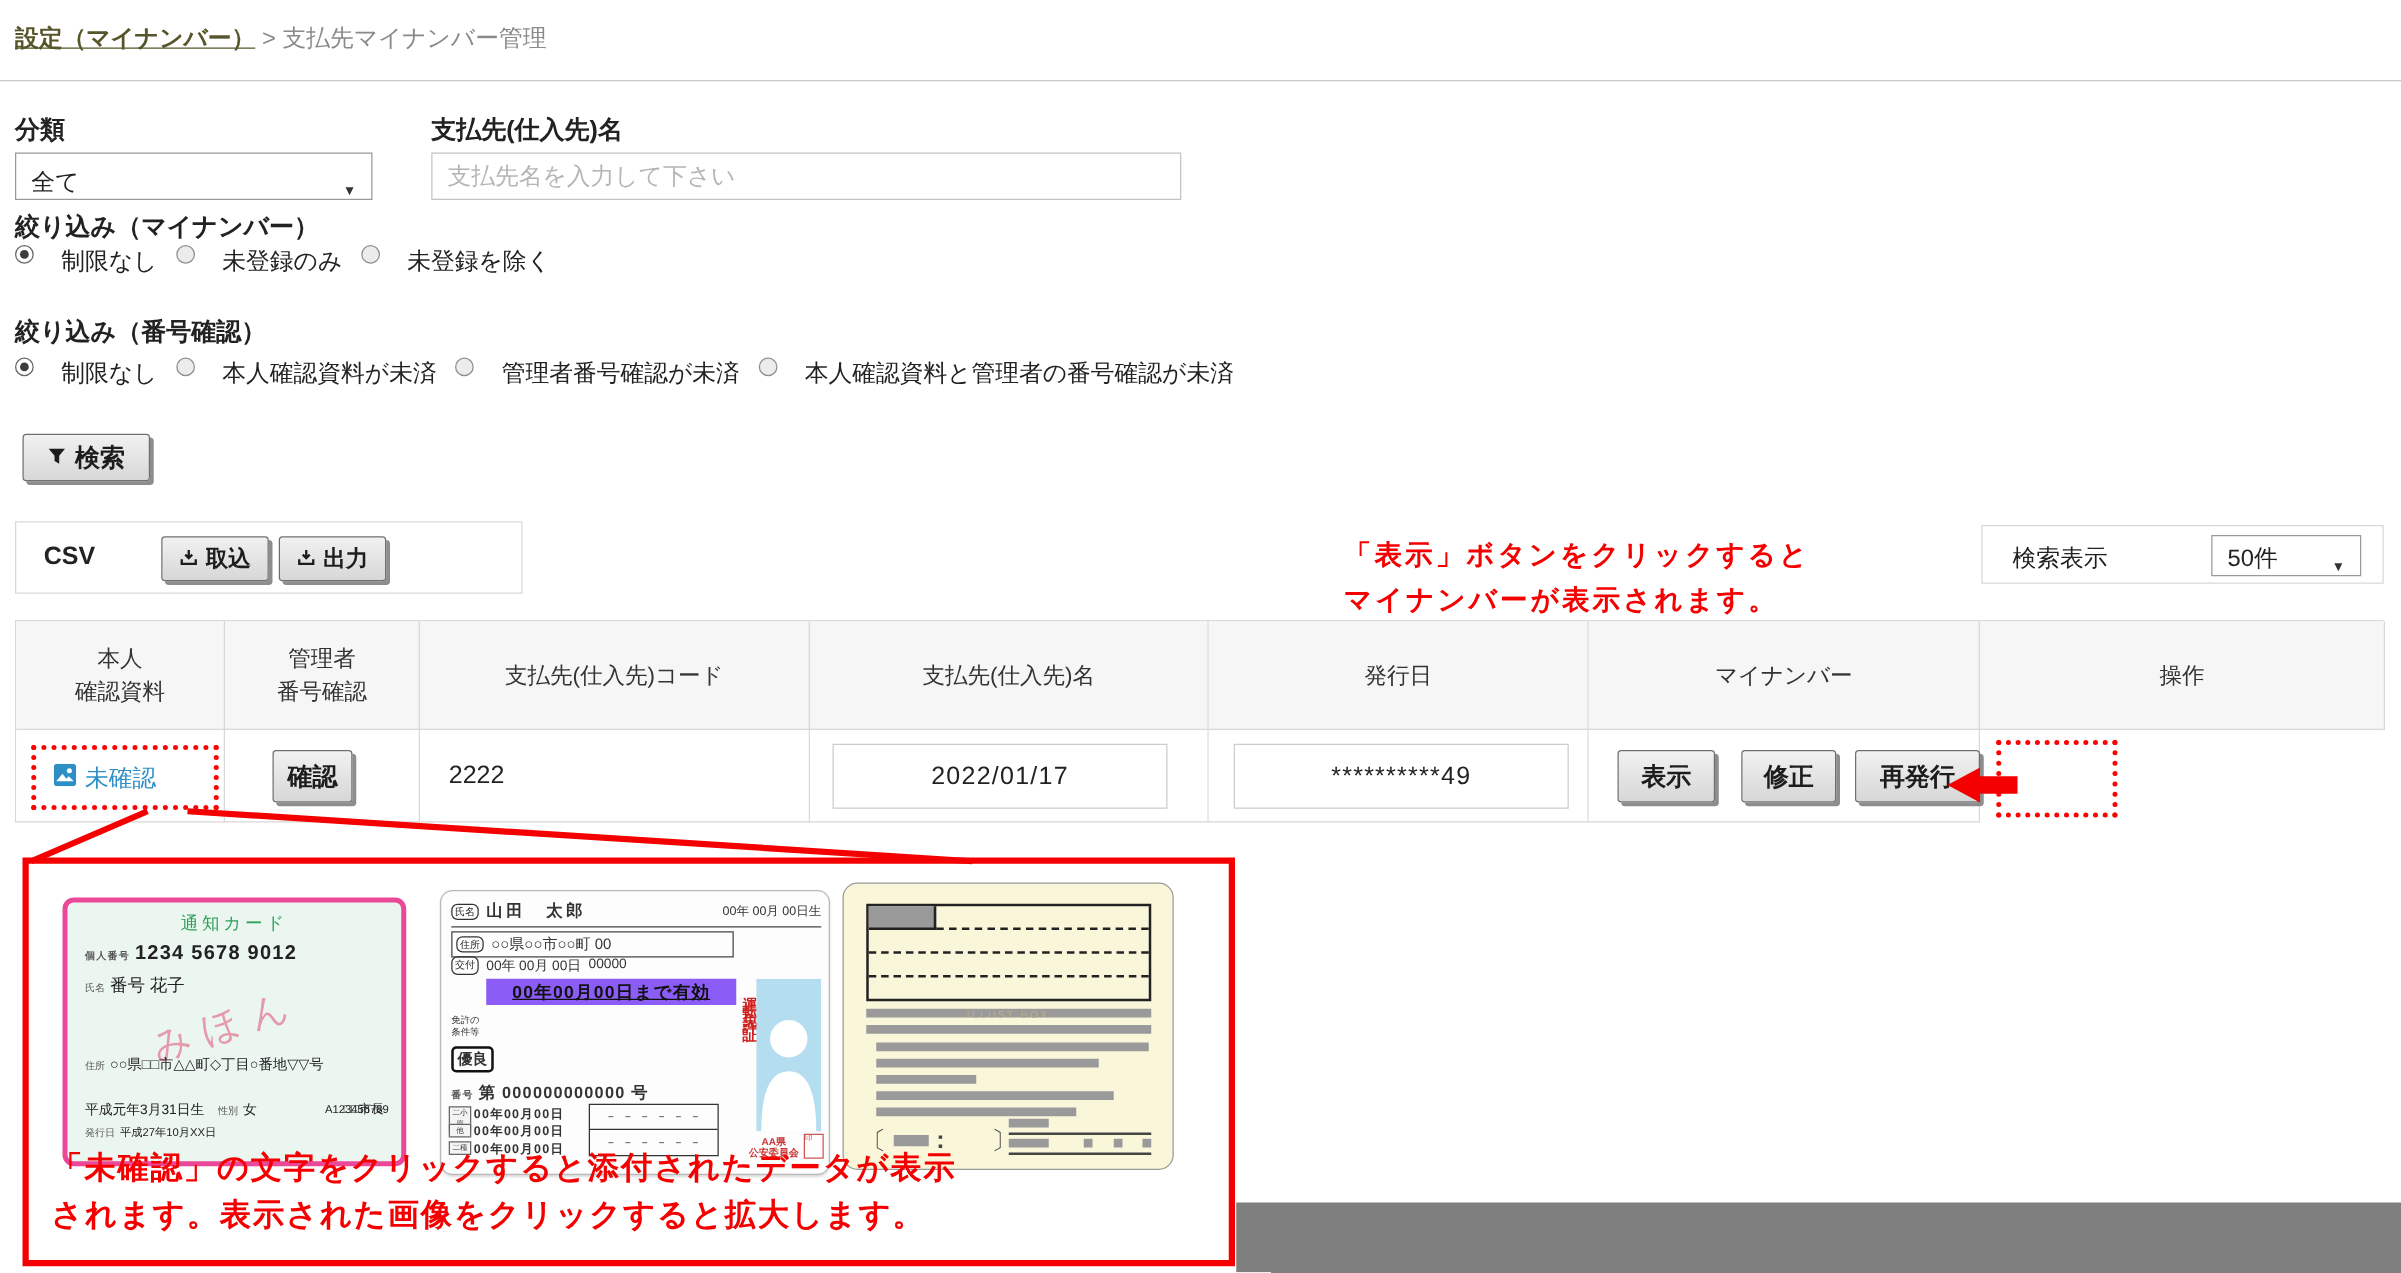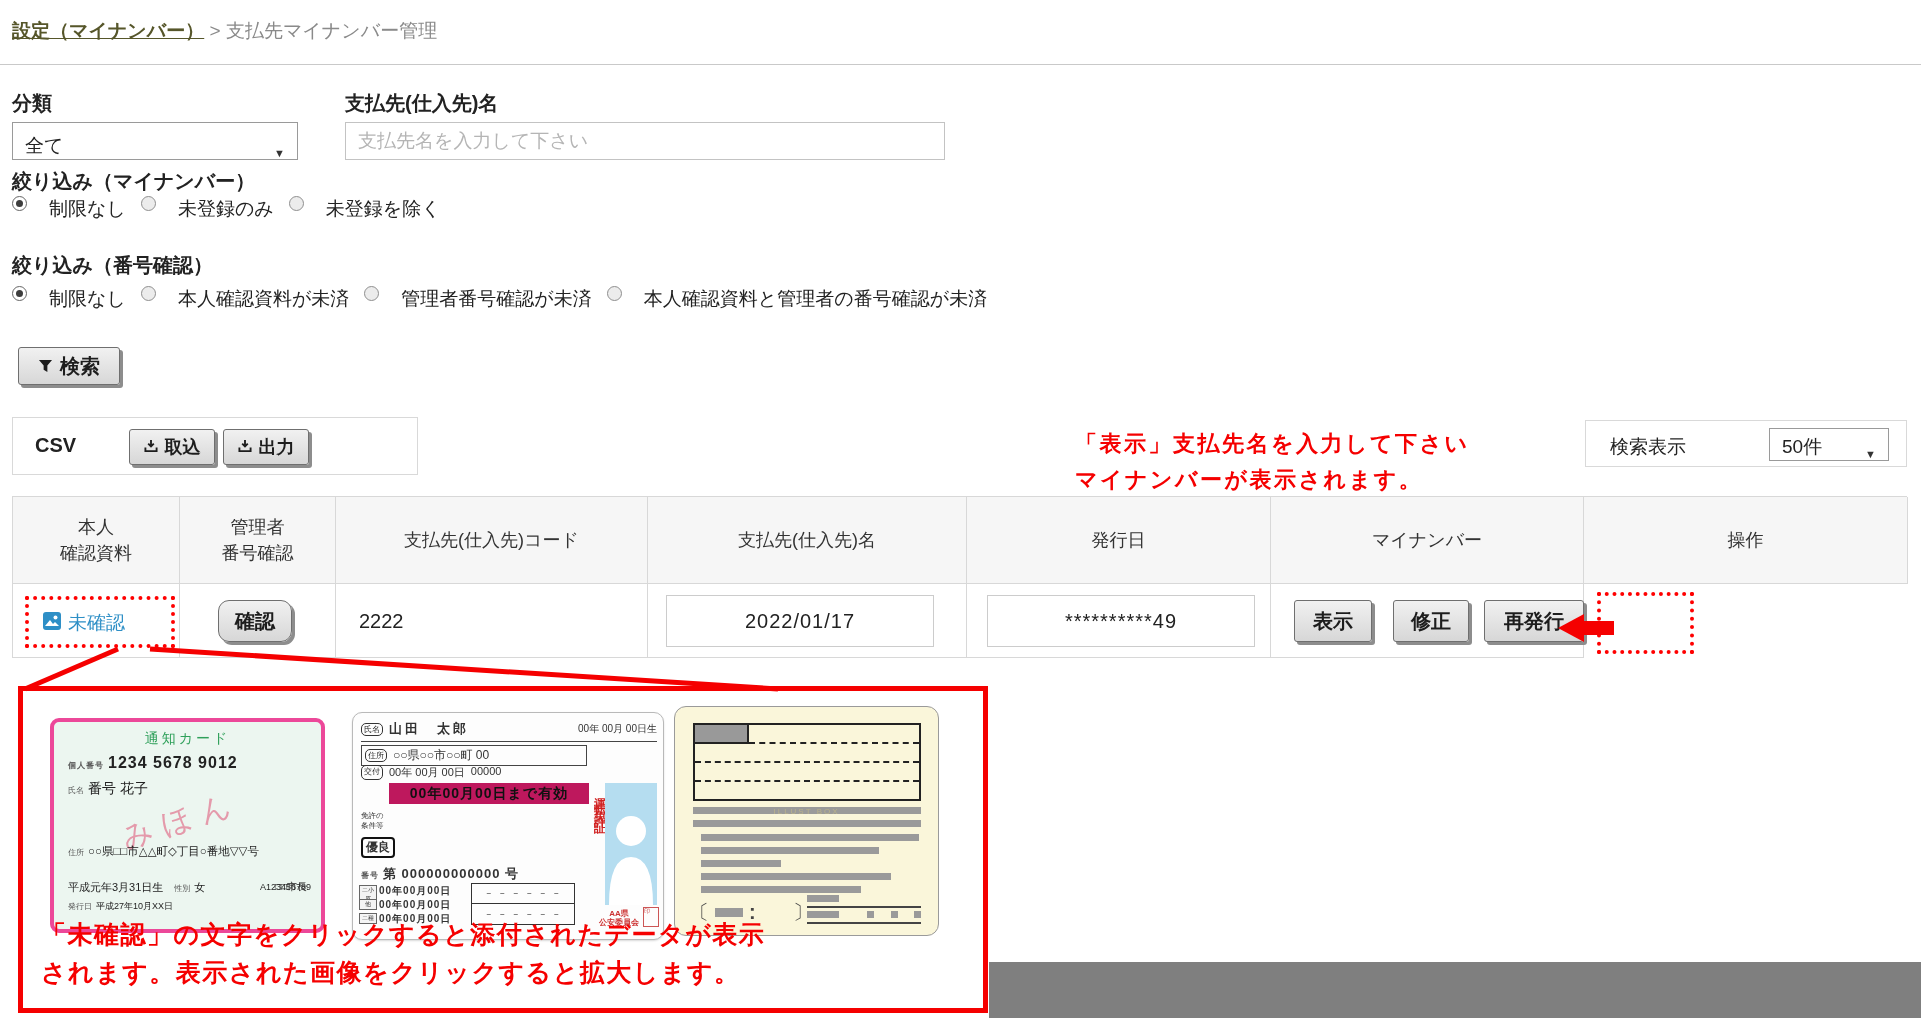--- a/index.html
+++ b/index.html
@@ -84,23 +84,23 @@
          border:1px solid #b9b9b9;border-radius:10px;box-sizing:border-box;overflow:hidden;
          box-shadow:0 1px 2px rgba(0,0,0,.15);}
   .lbox{border:1px solid #333;font-size:8px;padding:0 2px;border-radius:5px;color:#222;}
   .card2 .row1{position:absolute;top:7px;left:8px;width:296px;display:flex;align-items:center;gap:6px;
                border-bottom:1px solid #444;padding-bottom:3px;}
   .card2 .row1 .nm{font-size:13px;font-weight:bold;letter-spacing:3px;}
   .card2 .row1 .bd{margin-left:auto;font-size:10px;}
   .card2 .row2{position:absolute;top:32px;left:8px;width:226px;display:flex;align-items:center;gap:6px;
                border:1px solid #444;padding:1px 3px;box-sizing:border-box;font-size:12px;}
   .card2 .row3{position:absolute;top:52px;left:8px;width:226px;display:flex;gap:6px;font-size:11px;}
-  .card2 .gold{position:absolute;top:70px;left:36px;width:200px;height:21px;background:#be185d;
+  .card2 .gold{position:absolute;top:70px;left:36px;width:200px;height:21px;background:#8b5cf6;
                color:#111;font-size:14px;font-weight:bold;display:flex;align-items:center;
-               justify-content:center;letter-spacing:1px;}
+               justify-content:center;letter-spacing:1px;text-decoration:underline;}
   .card2 .cond{position:absolute;top:98px;left:8px;font-size:7.5px;color:#333;line-height:10px;}
   .card2 .badge{position:absolute;top:124px;left:8px;border:2px solid #111;border-radius:4px;
                 font-size:12px;font-weight:bold;padding:0 3px;}
   .card2 .numrow{position:absolute;top:152px;left:8px;font-size:13px;font-weight:bold;letter-spacing:1px;}
   .card2 .dt{position:absolute;left:26px;font-size:10px;font-weight:bold;letter-spacing:1px;}
   .card2 .dtl{position:absolute;left:6px;width:16px;font-size:6px;border:1px solid #666;
               text-align:center;color:#333;background:#f4f4f4;}
   .card2 .grid{position:absolute;top:170px;left:118px;width:104px;height:42px;
                border:1.5px solid #333;box-sizing:border-box;}
   .card2 .grid .r{height:50%;border-bottom:1px solid #333;box-sizing:border-box;display:flex;
@@ -214,21 +214,21 @@
     <button class="abs btn3d" style="top:11px;left:210px;width:86px;height:36px;font-size:18px;">
       <span><svg width="14" height="14" viewBox="0 0 15 15">
             <path d="M7.5,1 V7.5 M4.5,5 L7.5,8 L10.5,5" stroke="#1d1d1d" stroke-width="2" fill="none"></path>
             <path d="M1.5,9 V13 H13.5 V9" stroke="#1d1d1d" stroke-width="2" fill="none"></path>
           </svg></span>
       <span>出力</span>
     </button>
   </div>
 
   <div class="abs rednote" style="top:426px;left:1075px;z-index:6;">
-    <div>「表示」支払先名を入力して下さい</div>
+    <div>「表示」ボタンをクリックすると</div>
     <div>マイナンバーが表示されます。</div>
   </div>
 
   <div class="abs groupbox" style="top:420px;left:1585px;width:322px;height:47px;">
     <span class="abs" style="top:13px;left:24px;font-size:19px;color:#222;">検索表示</span>
     <div class="abs selectbox" style="top:7px;left:183px;width:120px;height:33px;">
       <span>50件</span>
       <span class="arr">▼</span>
     </div>
   </div>
@@ -262,21 +262,21 @@
       <span class="unconf abs" style="left:30px;top:26px;">
         <span><svg width="18" height="18" viewBox="0 0 18 18">
               <rect width="18" height="18" rx="3" fill="#2e8fc6"></rect>
               <circle cx="12.5" cy="5.5" r="2" fill="#fff"></circle>
               <path d="M2,14 L7,8 L10,12 L12,10 L16,14 Z" fill="#fff"></path>
             </svg></span>
         <span>未確認</span>
       </span>
     </div>
     <div class="td">
-      <button class="btn3d abs" style="left:38px;top:16px;width:74px;height:42px;border-radius:11px;">
+      <button class="btn3d abs" style="left:38px;top:16px;width:64px;height:42px;">
           <span>確認</span>
         </button>
     </div>
     <div class="td">
       <span class="cellval" style="left:23px;">2222</span>
     </div>
     <div class="td">
       <div class="innerbox" style="left:18px;width:268px;">
           <span>2022/01/17</span>
         </div>

